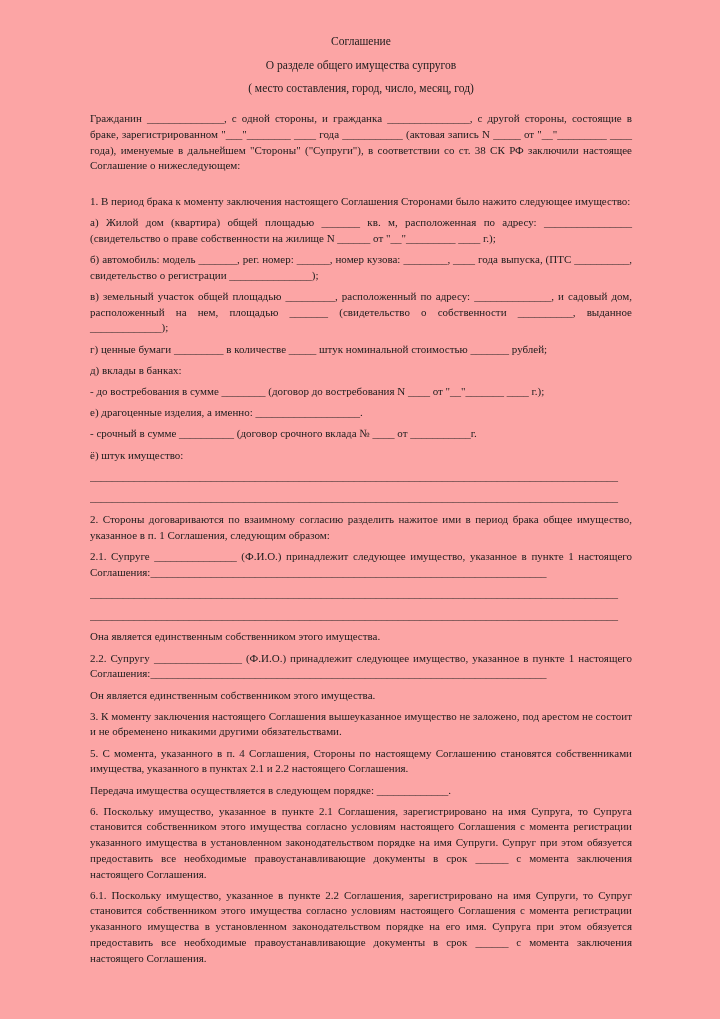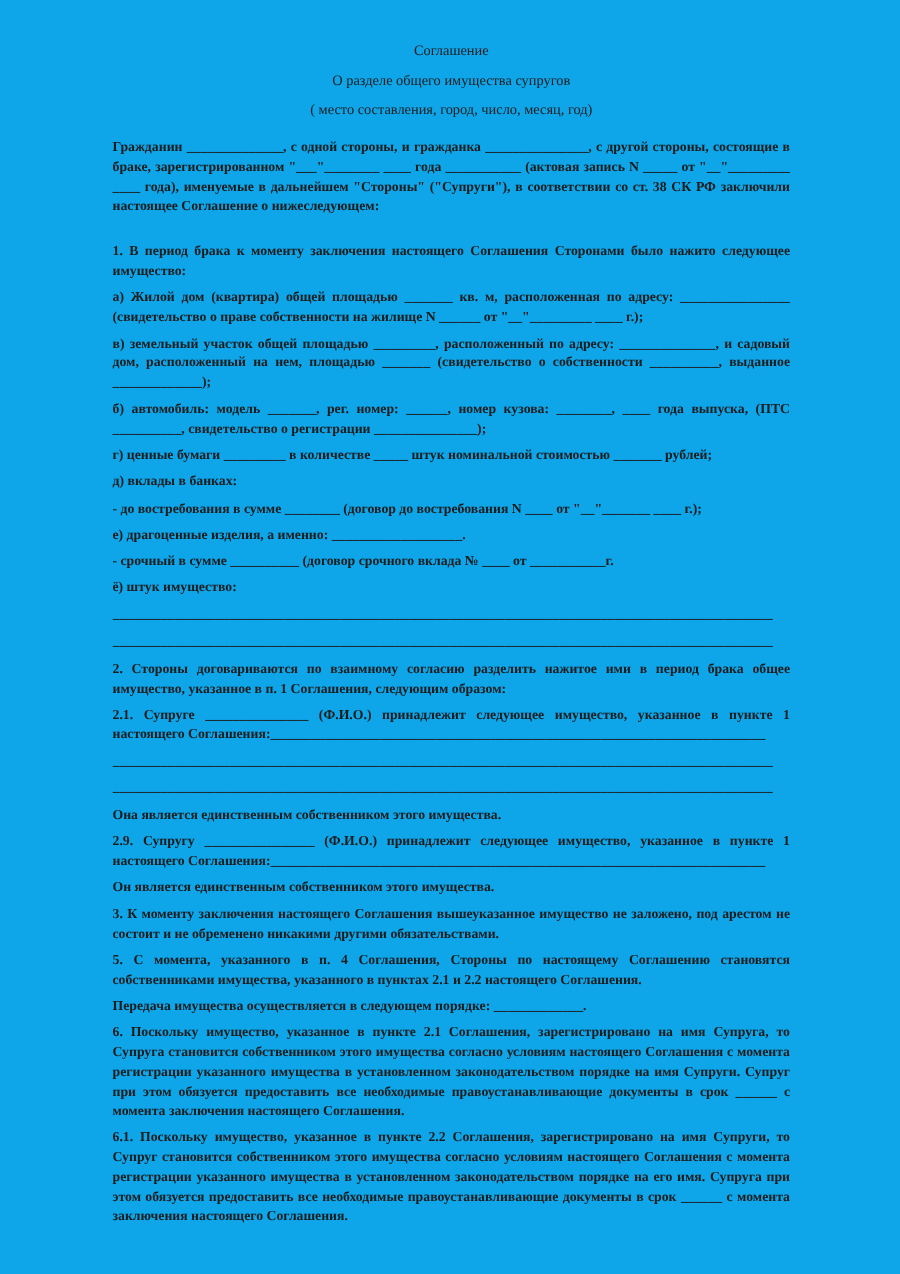--- a/index.html
+++ b/index.html
@@ -1,39 +1,38 @@
 <!DOCTYPE html>
 <html lang="ru"><head>
 <meta charset="utf-8">
 <style>
   html, body { margin: 0; padding: 0; background: #ffffff; }
   .page {
     position: relative;
     width: 720px;
     height: 1019px;
-    background: #0ea5e9;
+    background: #fca5a5;
     box-sizing: border-box;
     padding: 34px 88px 0 90px;
     overflow: hidden;
     font-family: "Liberation Serif", "DejaVu Serif", serif;
     color: #1c1c1c;
   }
   .title-block { text-align: center; margin-bottom: 14px; }
   .title-block p {
     margin: 0 0 8px;
     font-size: 11.5px;
     line-height: 15.7px;
     text-align: center;
   }
   .doc p {
     margin: 0 0 5.5px;
     font-size: 11px;
     line-height: 15.7px;
     text-align: justify;
-    font-weight: bold;
   }
   .doc p.gap-top { margin-top: 20px; }
   .fill-line {
     white-space: nowrap;
     overflow: hidden;
     text-align: center;
     margin-top: 4px !important;
     margin-bottom: 6px !important;
   }
 </style>
@@ -46,40 +45,40 @@
     <p>Соглашение</p>
     <p>О разделе общего имущества супругов</p>
     <p>( место составления, город, число, месяц, год)</p>
   </div>
 
   <div class="doc">
     <p>Гражданин ______________, с одной стороны, и гражданка _______________, с другой стороны, состоящие в браке, зарегистрированном "___"________ ____ года ___________ (актовая запись N _____ от "__"_________ ____ года), именуемые в дальнейшем "Стороны" ("Супруги"), в соответствии со ст. 38 СК РФ заключили настоящее Соглашение о нижеследующем:</p>
 
     <p class="gap-top">1. В период брака к моменту заключения настоящего Соглашения Сторонами было нажито следующее имущество:</p>
     <p>а) Жилой дом (квартира) общей площадью _______ кв. м, расположенная по адресу: ________________ (свидетельство о праве собственности на жилище N ______ от "__"_________ ____ г.);</p>
+    <p>б) автомобиль: модель _______, рег. номер: ______, номер кузова: ________, ____ года выпуска, (ПТС __________, свидетельство о регистрации _______________);</p>
     <p>в) земельный участок общей площадью _________, расположенный по адресу: ______________, и садовый дом, расположенный на нем, площадью _______ (свидетельство о собственности __________, выданное _____________);</p>
-    <p>б) автомобиль: модель _______, рег. номер: ______, номер кузова: ________, ____ года выпуска, (ПТС __________, свидетельство о регистрации _______________);</p>
     <p>г) ценные бумаги _________ в количестве _____ штук номинальной стоимостью _______ рублей;</p>
     <p>д)  вклады в банках:</p>
     <p>- до востребования в сумме ________ (договор  до востребования N ____ от "__"_______ ____ г.);</p>
     <p>е) драгоценные изделия, а именно: ___________________.</p>
     <p>- срочный в сумме __________ (договор срочного вклада № ____ от ___________г.</p>
     <p>ё) штук имущество:</p>
 
     <p class="fill-line gap-top">________________________________________________________________________________________________</p>
     <p class="fill-line">________________________________________________________________________________________________</p>
 
     <p>2. Стороны договариваются по взаимному согласию разделить нажитое ими в период брака общее имущество, указанное в п. 1 Соглашения, следующим образом:</p>
     <p>2.1. Супруге _______________ (Ф.И.О.) принадлежит следующее имущество, указанное в пункте 1 настоящего Соглашения:________________________________________________________________________</p>
 
     <p class="fill-line gap-top">________________________________________________________________________________________________</p>
     <p class="fill-line">________________________________________________________________________________________________</p>
 
     <p>Она является единственным собственником этого имущества.</p>
-    <p>2.9. Супругу ________________ (Ф.И.О.) принадлежит следующее имущество, указанное в пункте 1 настоящего Соглашения:________________________________________________________________________</p>
+    <p>2.2. Супругу ________________ (Ф.И.О.) принадлежит следующее имущество, указанное в пункте 1 настоящего Соглашения:________________________________________________________________________</p>
     <p>Он является единственным собственником этого имущества.</p>
 
     <p>3. К моменту заключения настоящего Соглашения вышеуказанное имущество не заложено, под арестом не состоит и не обременено никакими другими обязательствами.</p>
     <p>5. С момента, указанного в п. 4 Соглашения, Стороны по настоящему Соглашению становятся собственниками имущества, указанного в пунктах 2.1 и 2.2 настоящего Соглашения.</p>
     <p>Передача имущества осуществляется в следующем порядке: _____________.</p>
     <p>6. Поскольку имущество, указанное в пункте 2.1 Соглашения, зарегистрировано на имя Супруга, то Супруга становится собственником этого имущества согласно условиям настоящего Соглашения с момента регистрации указанного имущества в установленном законодательством порядке на имя Супруги. Супруг при этом обязуется предоставить все необходимые правоустанавливающие документы в срок ______ с момента заключения настоящего Соглашения.</p>
     <p>6.1. Поскольку имущество, указанное в пункте 2.2 Соглашения, зарегистрировано на имя Супруги, то Супруг становится собственником этого имущества согласно условиям настоящего Соглашения с момента регистрации указанного имущества в установленном законодательством порядке на его имя. Супруга при этом обязуется предоставить все необходимые правоустанавливающие документы в срок ______ с момента заключения настоящего Соглашения.</p>
   </div>
 
 </div>

